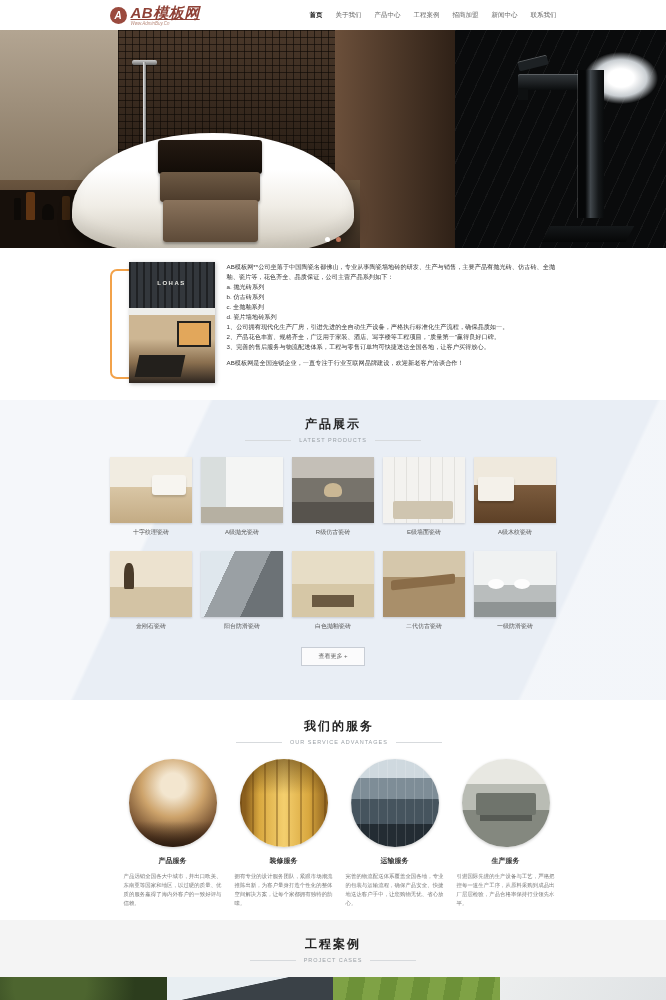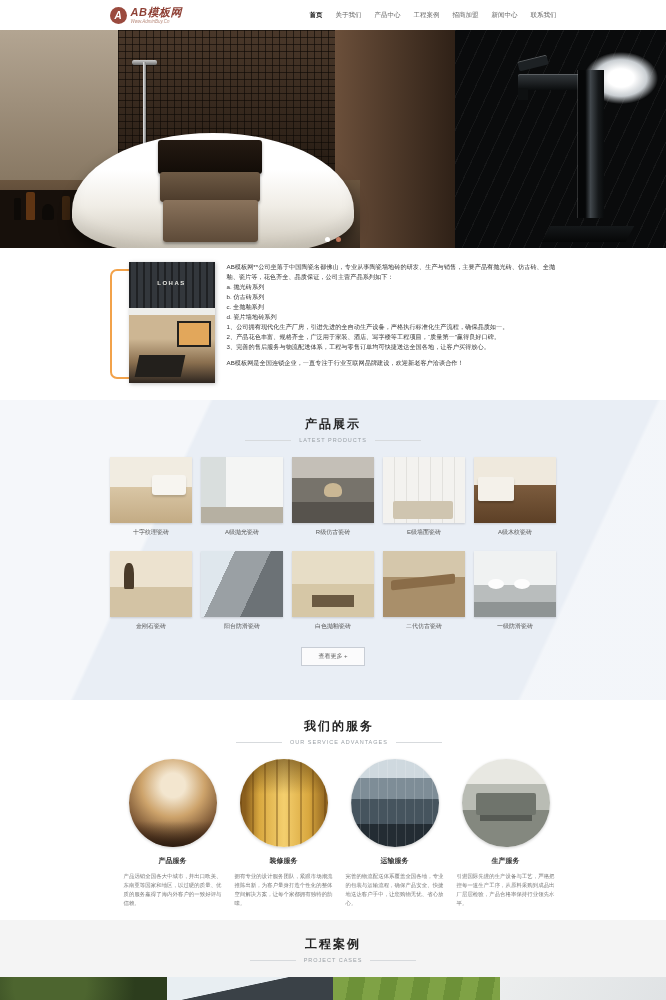--- a/index.html
+++ b/index.html
@@ -6,21 +6,21 @@
   html,body { width:666px; height:1000px; overflow:hidden; background:#fff;
     font-family:"Liberation Sans","DejaVu Sans",sans-serif; }
   .container { width:447px; margin:0 auto; }
 
   
   .header { height:30px; background:#fff; }
   .header .container { display:flex; align-items:center; justify-content:space-between; height:30px; }
   .logo { display:flex; align-items:center; gap:4px; cursor:pointer; }
   .logo-badge { width:17px; height:17px; border-radius:50%; background:#9a4a3e; color:#fff;
     font-weight:bold; font-size:10px; font-style:italic; display:flex; align-items:center; justify-content:center; }
-  .logo-title { font-size:11px; font-weight:bold; font-style:italic; color:#8f4136; letter-spacing:.5px; line-height:1; }
+  .logo-title { font-size:15px; font-weight:bold; font-style:italic; color:#8f4136; letter-spacing:.5px; line-height:1;text-decoration:underline; }
   .logo-sub { font-size:4.5px; color:#b98b7c; font-style:italic; margin-top:1px; }
   .nav { display:flex; gap:13px; }
   .nav a { font-size:6.5px; color:#666; text-decoration:none; }
   .nav a.active { color:#222; font-weight:bold; }
 
   
   .hero { position:relative; height:218px; display:flex; overflow:hidden; }
   .hero-left { position:relative; width:455px; height:100%; background:#33281e; overflow:hidden; }
   .hl-wall-light { position:absolute; left:0; top:0; width:122px; height:152px;
     background:linear-gradient(180deg,#b3a592,#887863); }

